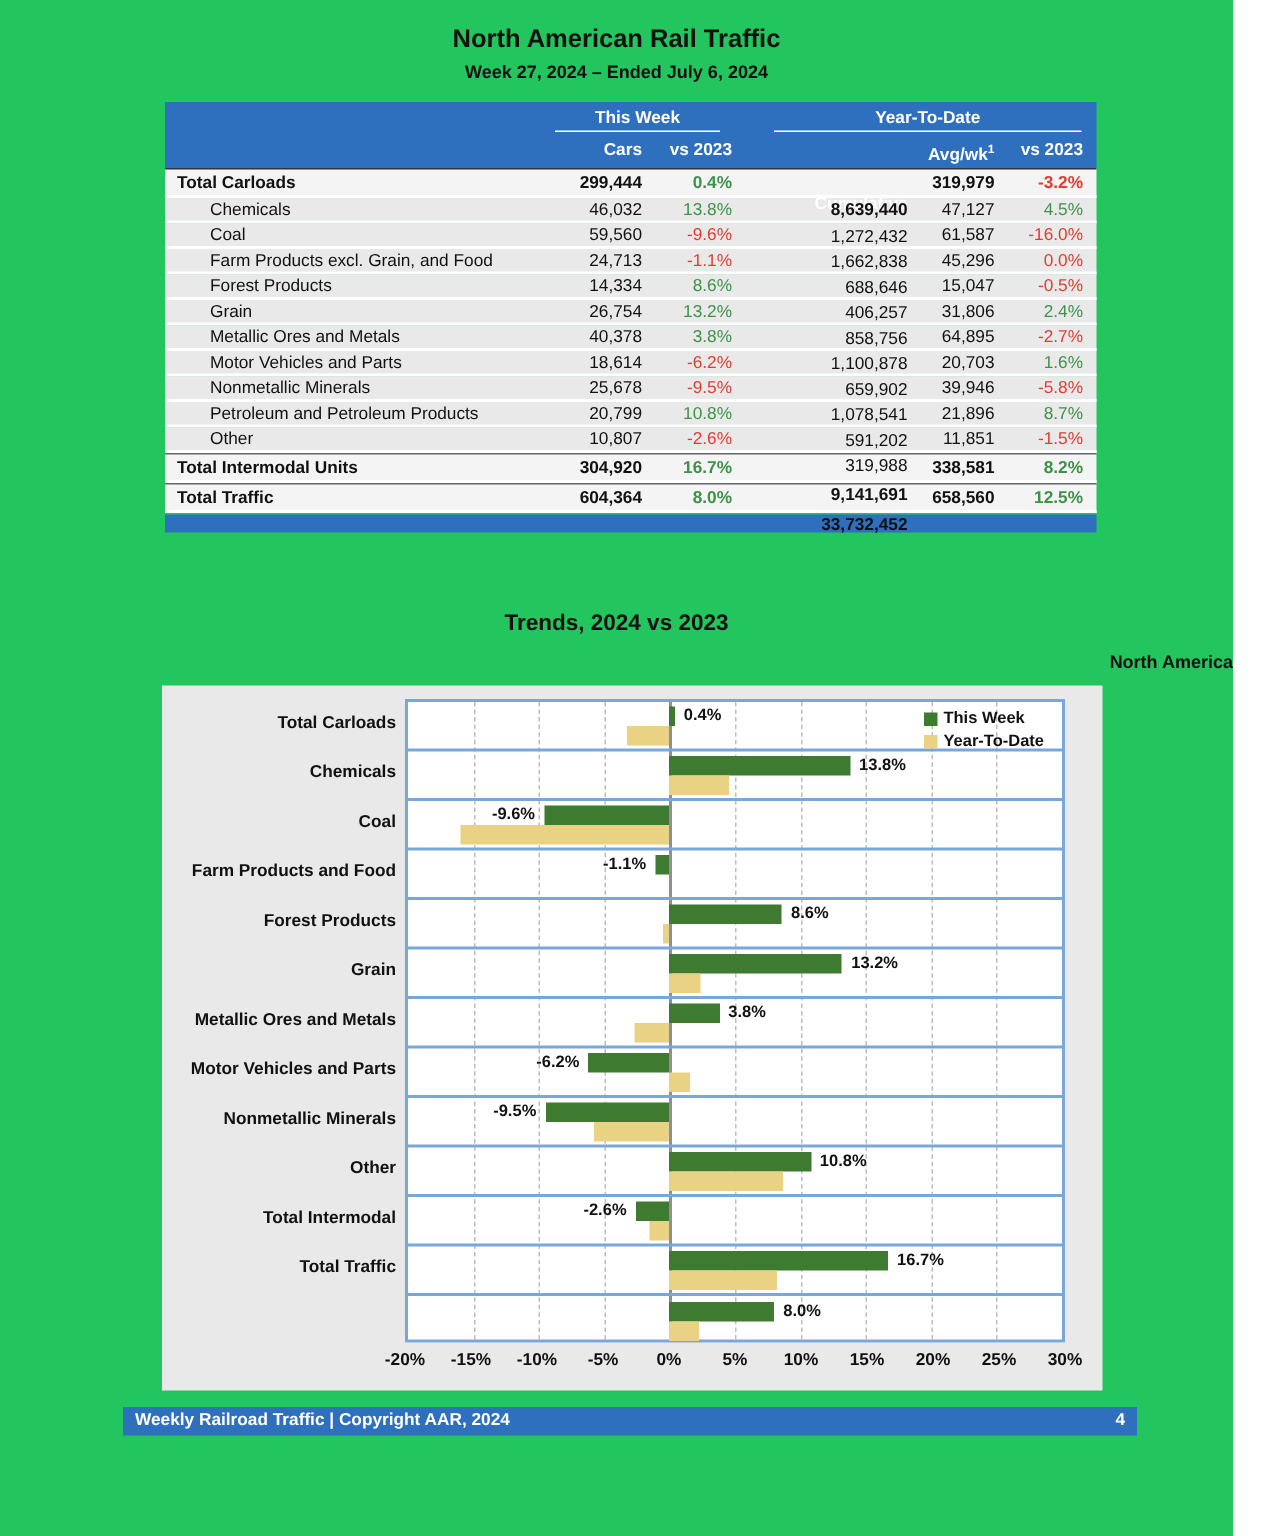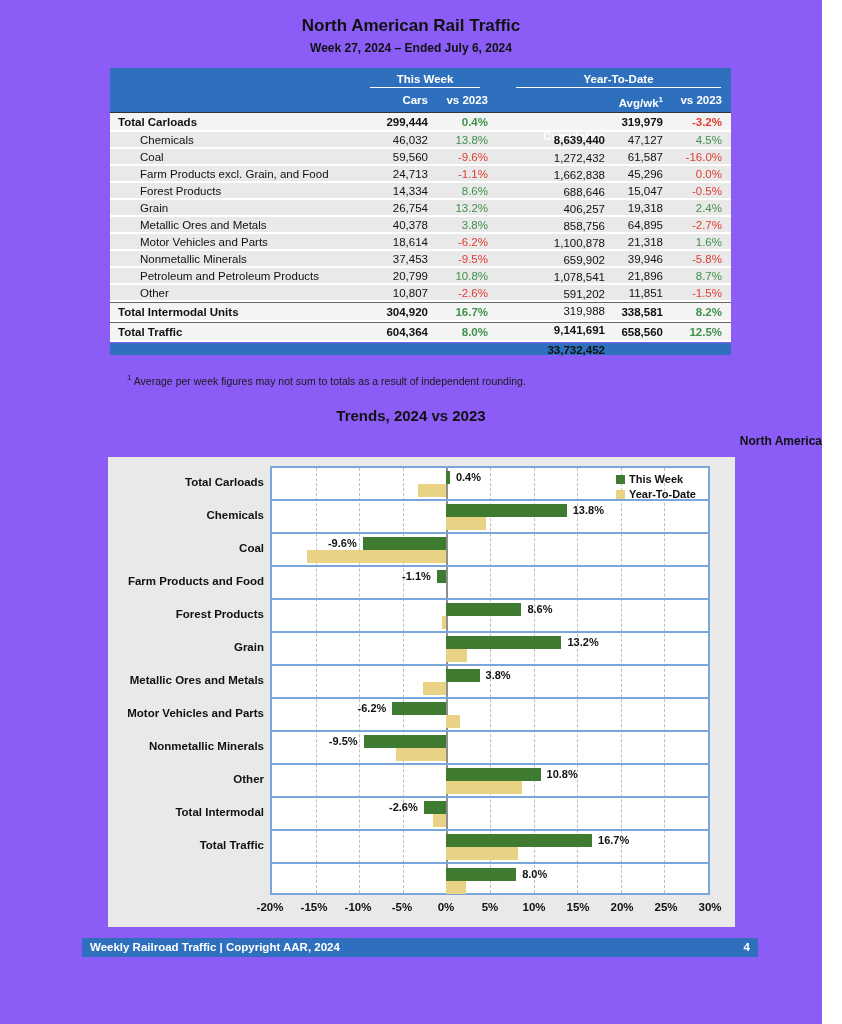--- a/index.html
+++ b/index.html
@@ -8,21 +8,21 @@
     --bar-green:#3e7b31;
     --bar-yellow:#ead284;
     --pos:#3f9149;
     --neg:#e03c31;
     --row-gray:#e9e9e9;
     --total-gray:#f4f4f4;
   }
   *{box-sizing:border-box;margin:0;padding:0;}
   html,body{background:#fff;}
   body{font-family:"Liberation Sans","DejaVu Sans",sans-serif;color:#111;}
-  #page{position:relative;width:822px;height:1024px;background:#8b5cf6;overflow:hidden;}
+  #page{position:relative;width:822px;height:1024px;background:#22c55e;overflow:hidden;}
 
   
   .title-block{position:absolute;top:16px;left:0;width:100%;text-align:center;}
   .main-title{font-size:17px;font-weight:700;}
   .main-subtitle{font-size:12px;font-weight:700;margin-top:5px;}
 
   
   .rail-table{position:absolute;left:110px;top:68px;width:621px;font-size:11.5px;}
   .thead{background:var(--blue);color:#fff;font-weight:700;}
   .thr{display:flex;height:22px;line-height:22px;}
@@ -162,47 +162,47 @@
       <div class="cell c-avg num">15,047</div>
       <div class="cell c-ytd num neg">-0.5%</div>
     </div>
 
     <div class="trow sub">
       <div class="cell c-name">Grain</div>
       <div class="cell c-cars num">26,754</div>
       <div class="cell c-wk num pos">13.2%</div>
       <div class="cell c-sp"></div>
       <div class="cell c-cum num">858,756</div>
-      <div class="cell c-avg num">19,318</div>
+      <div class="cell c-avg num">31,806</div>
       <div class="cell c-ytd num pos">2.4%</div>
     </div>
 
     <div class="trow sub">
       <div class="cell c-name">Metallic Ores and Metals</div>
       <div class="cell c-cars num">40,378</div>
       <div class="cell c-wk num pos">3.8%</div>
       <div class="cell c-sp"></div>
       <div class="cell c-cum num">1,100,878</div>
       <div class="cell c-avg num">64,895</div>
       <div class="cell c-ytd num neg">-2.7%</div>
     </div>
 
     <div class="trow sub">
       <div class="cell c-name">Motor Vehicles and Parts</div>
       <div class="cell c-cars num">18,614</div>
       <div class="cell c-wk num neg">-6.2%</div>
       <div class="cell c-sp"></div>
       <div class="cell c-cum num">659,902</div>
-      <div class="cell c-avg num">21,318</div>
+      <div class="cell c-avg num">20,703</div>
       <div class="cell c-ytd num pos">1.6%</div>
     </div>
 
     <div class="trow sub">
       <div class="cell c-name">Nonmetallic Minerals</div>
-      <div class="cell c-cars num">37,453</div>
+      <div class="cell c-cars num">25,678</div>
       <div class="cell c-wk num neg">-9.5%</div>
       <div class="cell c-sp"></div>
       <div class="cell c-cum num">1,078,541</div>
       <div class="cell c-avg num">39,946</div>
       <div class="cell c-ytd num neg">-5.8%</div>
     </div>
 
     <div class="trow sub">
       <div class="cell c-name">Petroleum and Petroleum Products</div>
       <div class="cell c-cars num">20,799</div>
@@ -239,21 +239,20 @@
       <div class="cell c-wk num pos">8.0%</div>
       <div class="cell c-sp"></div>
       <div class="cell c-cum num">33,732,452</div>
       <div class="cell c-avg num">658,560</div>
       <div class="cell c-ytd num pos">12.5%</div>
     </div>
   </div>
     <div class="table-bottom-bar"></div>
   </div>
 
-  <div class="footnote"><sup>1</sup><span> Average per week figures may not sum to totals as a result of independent rounding.</span></div>
 
   <div class="chart-title">Trends, 2024 vs 2023</div>
   <div class="chart-subtitle">North America</div>
 
   <div class="chart-box">
     <div class="cat-labels">
         <div class="cat-label">Total Carloads</div>
         <div class="cat-label">Chemicals</div>
         <div class="cat-label">Coal</div>
         <div class="cat-label">Farm Products and Food</div>

